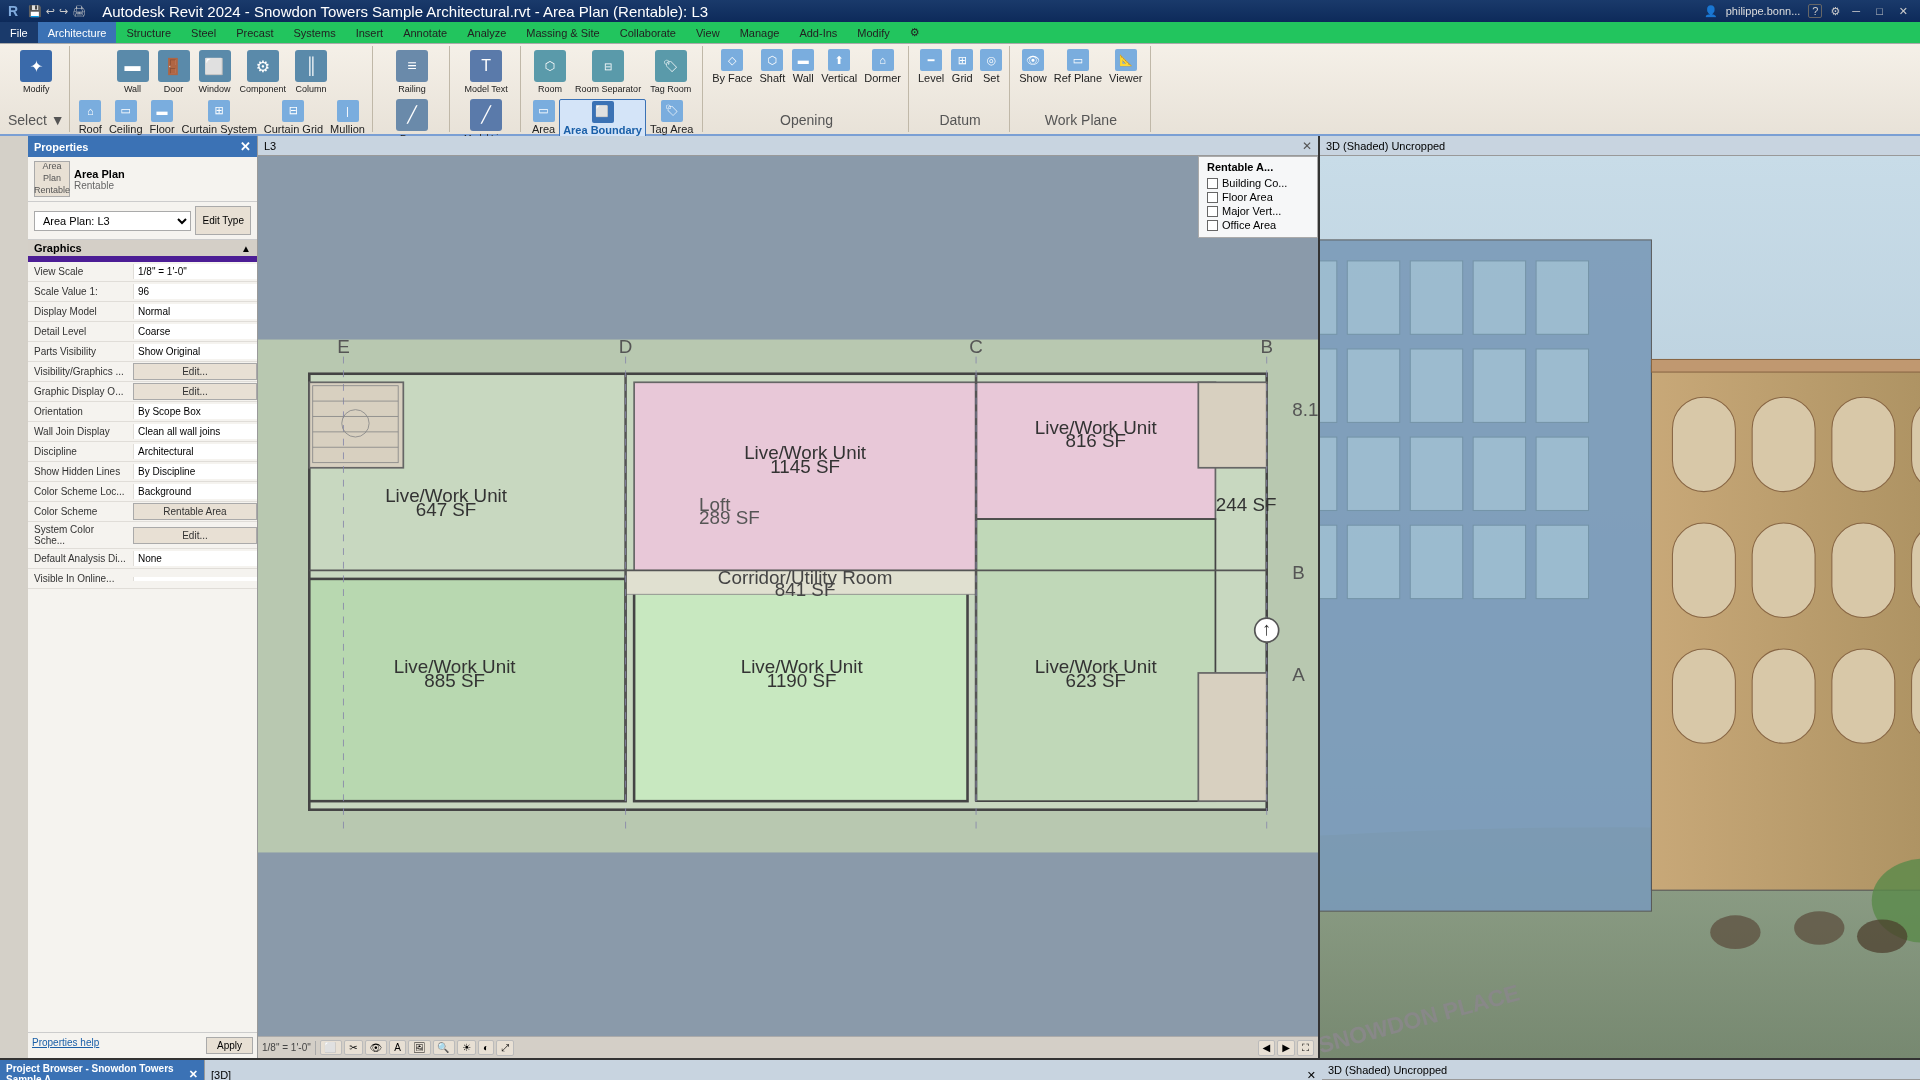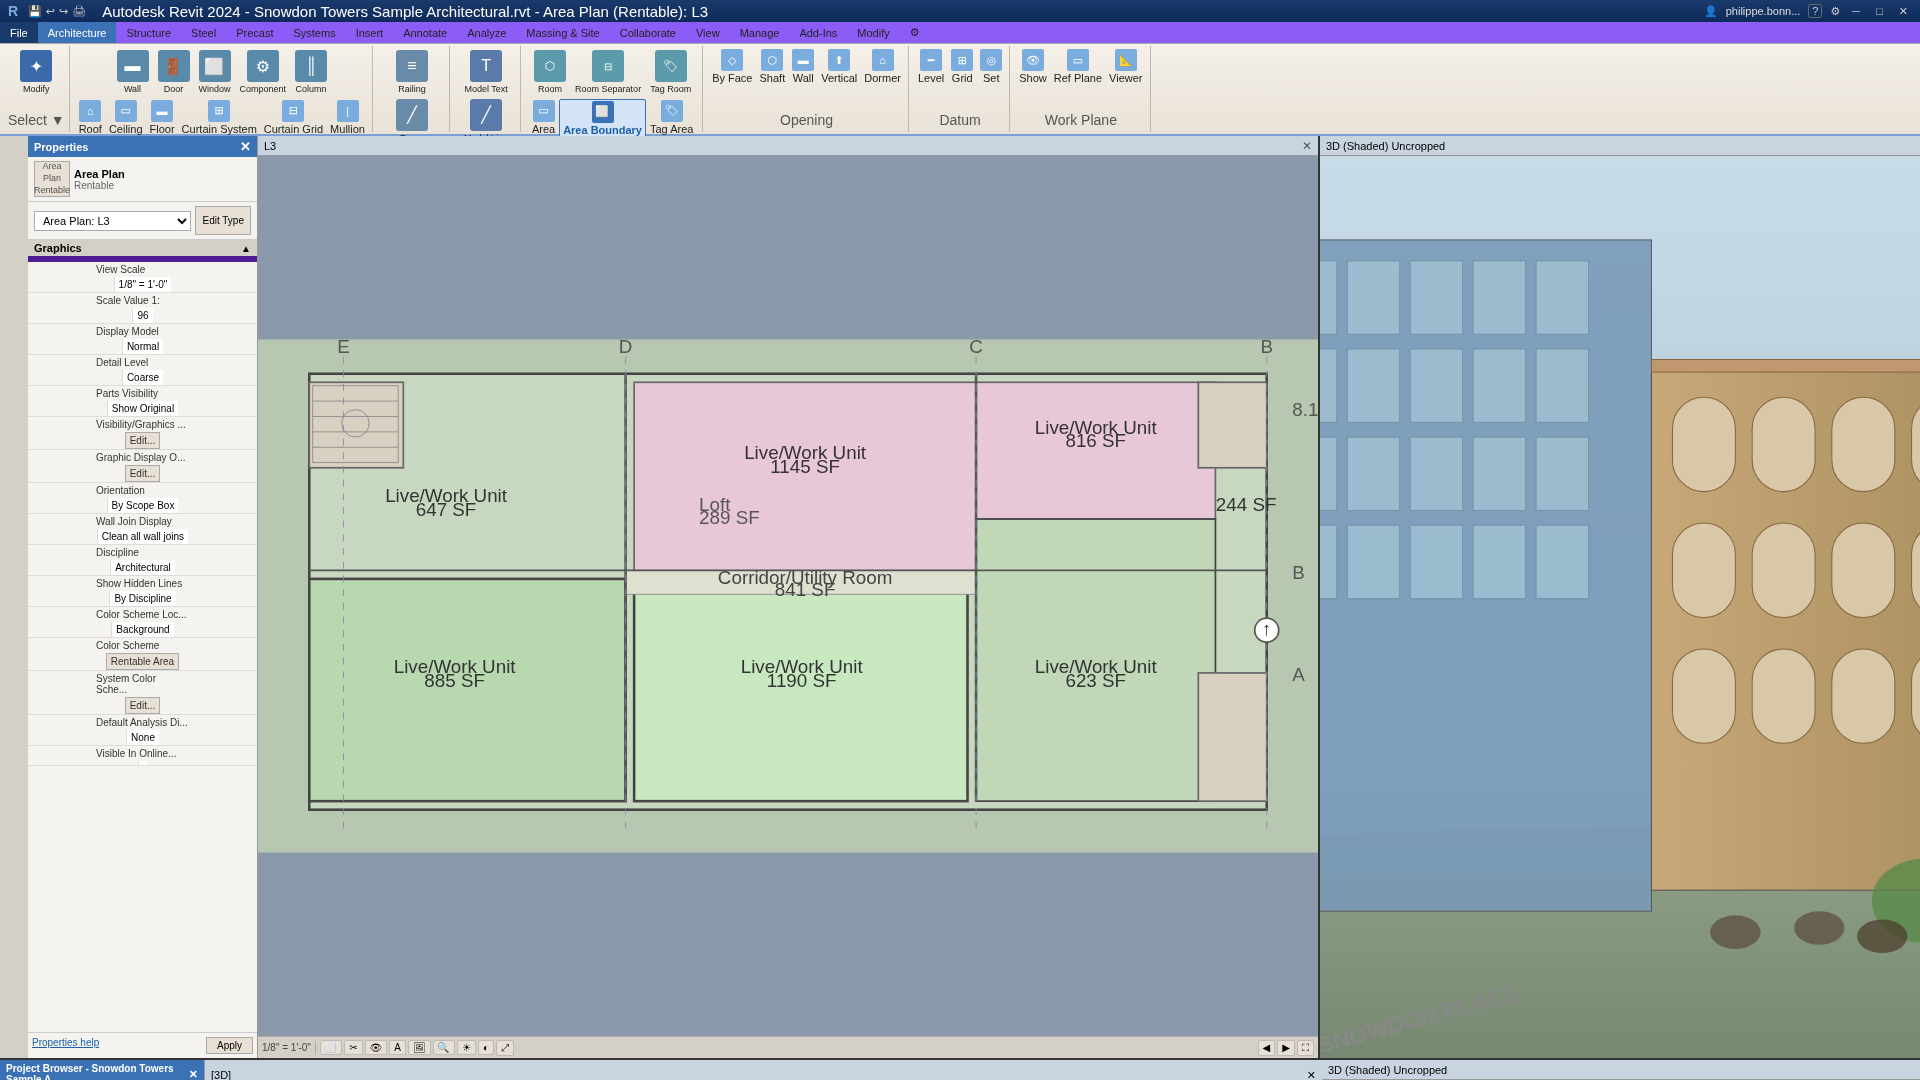--- a/index.html
+++ b/index.html
@@ -16,21 +16,21 @@
       padding: 0 8px;
       font-size: 11px;
     }
     #titlebar-left { display: flex; align-items: center; gap: 4px; }
     #titlebar-right { display: flex; align-items: center; gap: 8px; }
     .title-btn { color: #ccc; font-size: 11px; cursor: pointer; padding: 0 4px; }
 
     
     #menubar {
       height: 22px;
-      background: #8b5cf6;
+      background: #22c55e;
       display: flex;
       align-items: center;
       border-bottom: 1px solid #aaa;
     }
     .menu-item {
       padding: 2px 10px;
       cursor: pointer;
       color: #222;
       height: 100%;
       display: flex;
@@ -189,21 +189,20 @@
       align-items: center;
       cursor: pointer;
       border-bottom: 6px solid #4c1d95;
     }
     .section-header .toggle { font-size: 10px; }
     .prop-row {
       display: flex;
       align-items: center;
       border-bottom: 1px solid #e0ddd8;
       min-height: 20px;
-      flex-direction: column;
     }
     .prop-label {
       width: 105px;
       padding: 2px 6px;
       color: #333;
       font-size: 10px;
       flex-shrink: 0;
     }
     .prop-value {
       flex: 1;
@@ -798,20 +797,39 @@
               <line x1="0" y1="18" x2="50" y2="18" stroke="#888" stroke-width="0.5"></line>
               <line x1="0" y1="27" x2="50" y2="27" stroke="#888" stroke-width="0.5"></line>
               <line x1="0" y1="36" x2="50" y2="36" stroke="#888" stroke-width="0.5"></line>
               <circle cx="25" cy="22" r="8" fill="none" stroke="#888" stroke-width="0.5"></circle>
             </g>
 
             <circle cx="590" cy="170" r="7" fill="white" stroke="#555" stroke-width="1"></circle>
             <text x="590" y="173" font-size="7" fill="#333" text-anchor="middle">↑</text>
           </svg>
 
+          <div id="rentable-panel">
+            <div class="rentable-title">Rentable A...</div>
+            <div class="rentable-row">
+              <div class="rentable-checkbox"></div>
+              <span>Building Co...</span>
+            </div>
+            <div class="rentable-row">
+              <div class="rentable-checkbox"></div>
+              <span>Floor Area</span>
+            </div>
+            <div class="rentable-row">
+              <div class="rentable-checkbox"></div>
+              <span>Major Vert...</span>
+            </div>
+            <div class="rentable-row">
+              <div class="rentable-checkbox"></div>
+              <span>Office Area</span>
+            </div>
+          </div>
         </div>
         <div id="view-toolbar">
           <span class="scale-text">1/8" = 1'-0"</span>
           <span style="width:1px;height:14px;background:#aaa;display:inline-block;margin:0 2px;"></span>
           <button class="view-tool-btn">⬜</button>
           <button class="view-tool-btn">✂</button>
           <button class="view-tool-btn">👁</button>
           <button class="view-tool-btn">A</button>
           <button class="view-tool-btn">🖼</button>
           <button class="view-tool-btn">🔍</button>

